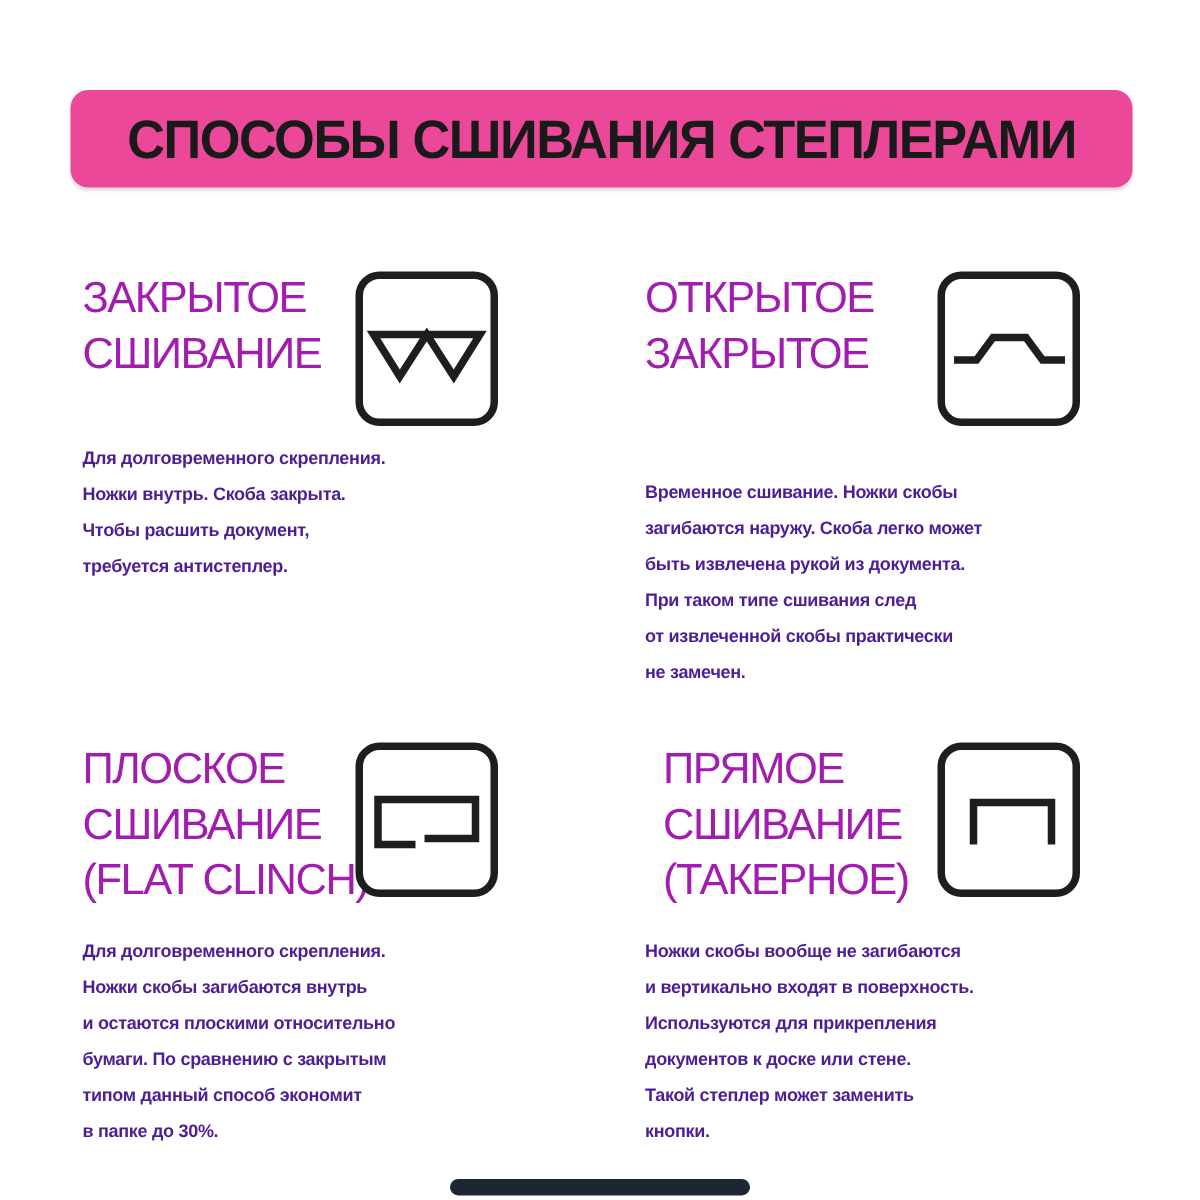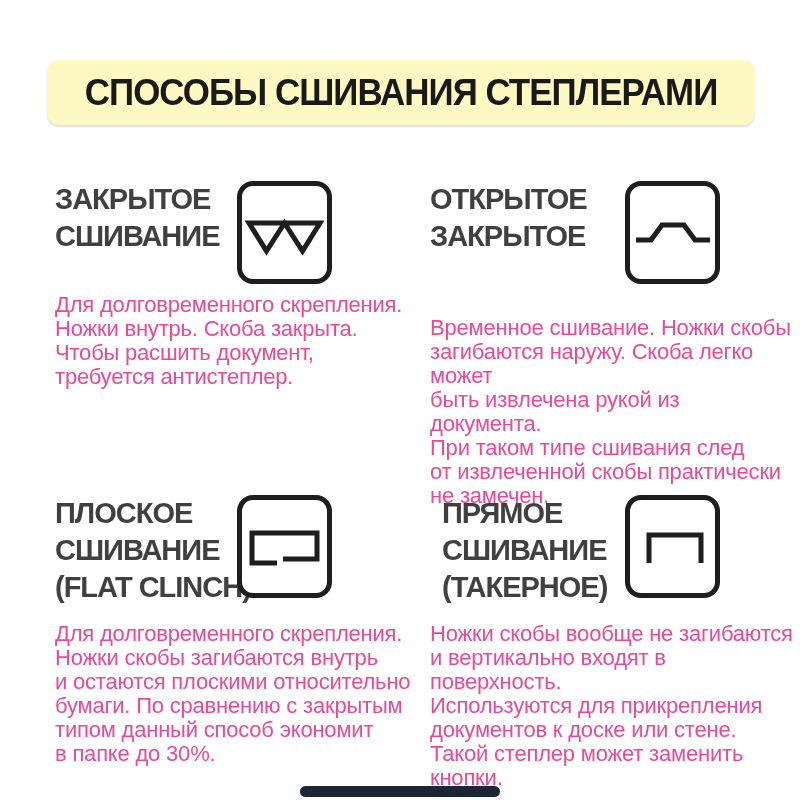--- a/index.html
+++ b/index.html
@@ -1,52 +1,52 @@
 <!DOCTYPE html>
 <html><head>
 <meta charset="utf-8">
 <style>
   * { margin: 0; padding: 0; box-sizing: border-box; }
   html, body { width: 800px; height: 800px; background: #ffffff; overflow: hidden; }
   body { font-family: "Liberation Sans", sans-serif; position: relative; }
 
   .banner {
     position: absolute; left: 47px; top: 60px; width: 708px; height: 65px;
-    background: #fef9c3; border-radius: 12px;
+    background: #ec4899; border-radius: 12px;
     display: flex; align-items: center; justify-content: center;
     box-shadow: 0 2px 2px rgba(0,0,0,0.12);
   }
   .banner h1 {
     font-size: 36px; font-weight: bold; color: #1a1a1a;
     letter-spacing: -1px; white-space: nowrap; transform: scaleX(0.97);
   }
 
   .heading {
-    position: absolute; font-size: 29px; font-weight: bold; color: #404040;
+    position: absolute; font-size: 29px; font-weight: normal; color: #a21caf;
     line-height: 37px; letter-spacing: -1px; white-space: pre-line;
   }
   .h1 { left: 55px;  top: 181px; }
   .h2 { left: 430px; top: 181px; }
   .h3 { left: 55px;  top: 495px; }
   .h4 { left: 430px; top: 495px; margin-left: 12px; }
 
   .iconbox {
     position: absolute; width: 95px; height: 103px;
     border: 5px solid #1e1e1e; border-radius: 16px; background: #ffffff;
   }
   .i1 { left: 237px; top: 181px; }
   .i2 { left: 625px; top: 181px; }
   .i3 { left: 237px; top: 495px; }
   .i4 { left: 625px; top: 495px; }
   .iconbox svg { position: absolute; left: -5px; top: -5px; width: 95px; height: 103px; }
   .iconbox path { fill: none; stroke: #1e1e1e; stroke-width: 5; stroke-linejoin: miter; }
 
   .desc {
-    position: absolute; width: 365px; font-size: 22px; font-weight: normal;
-    color: #ec4899; line-height: 24px; letter-spacing: -0.2px; white-space: pre-line;
+    position: absolute; width: 365px; font-size: 12px; font-weight: bold;
+    color: #4c1d95; line-height: 24px; letter-spacing: -0.2px; white-space: pre-line;
   }
   .d1 { left: 55px;  top: 293px; }
   .d2 { left: 430px; top: 293px; margin-top: 23px; }
   .d3 { left: 55px;  top: 622px; }
   .d4 { left: 430px; top: 622px; }
 
   .indicator {
     position: absolute; left: 300px; top: 786px; width: 200px; height: 11px;
     background: #1d2734; border-radius: 5.5px;
   }

